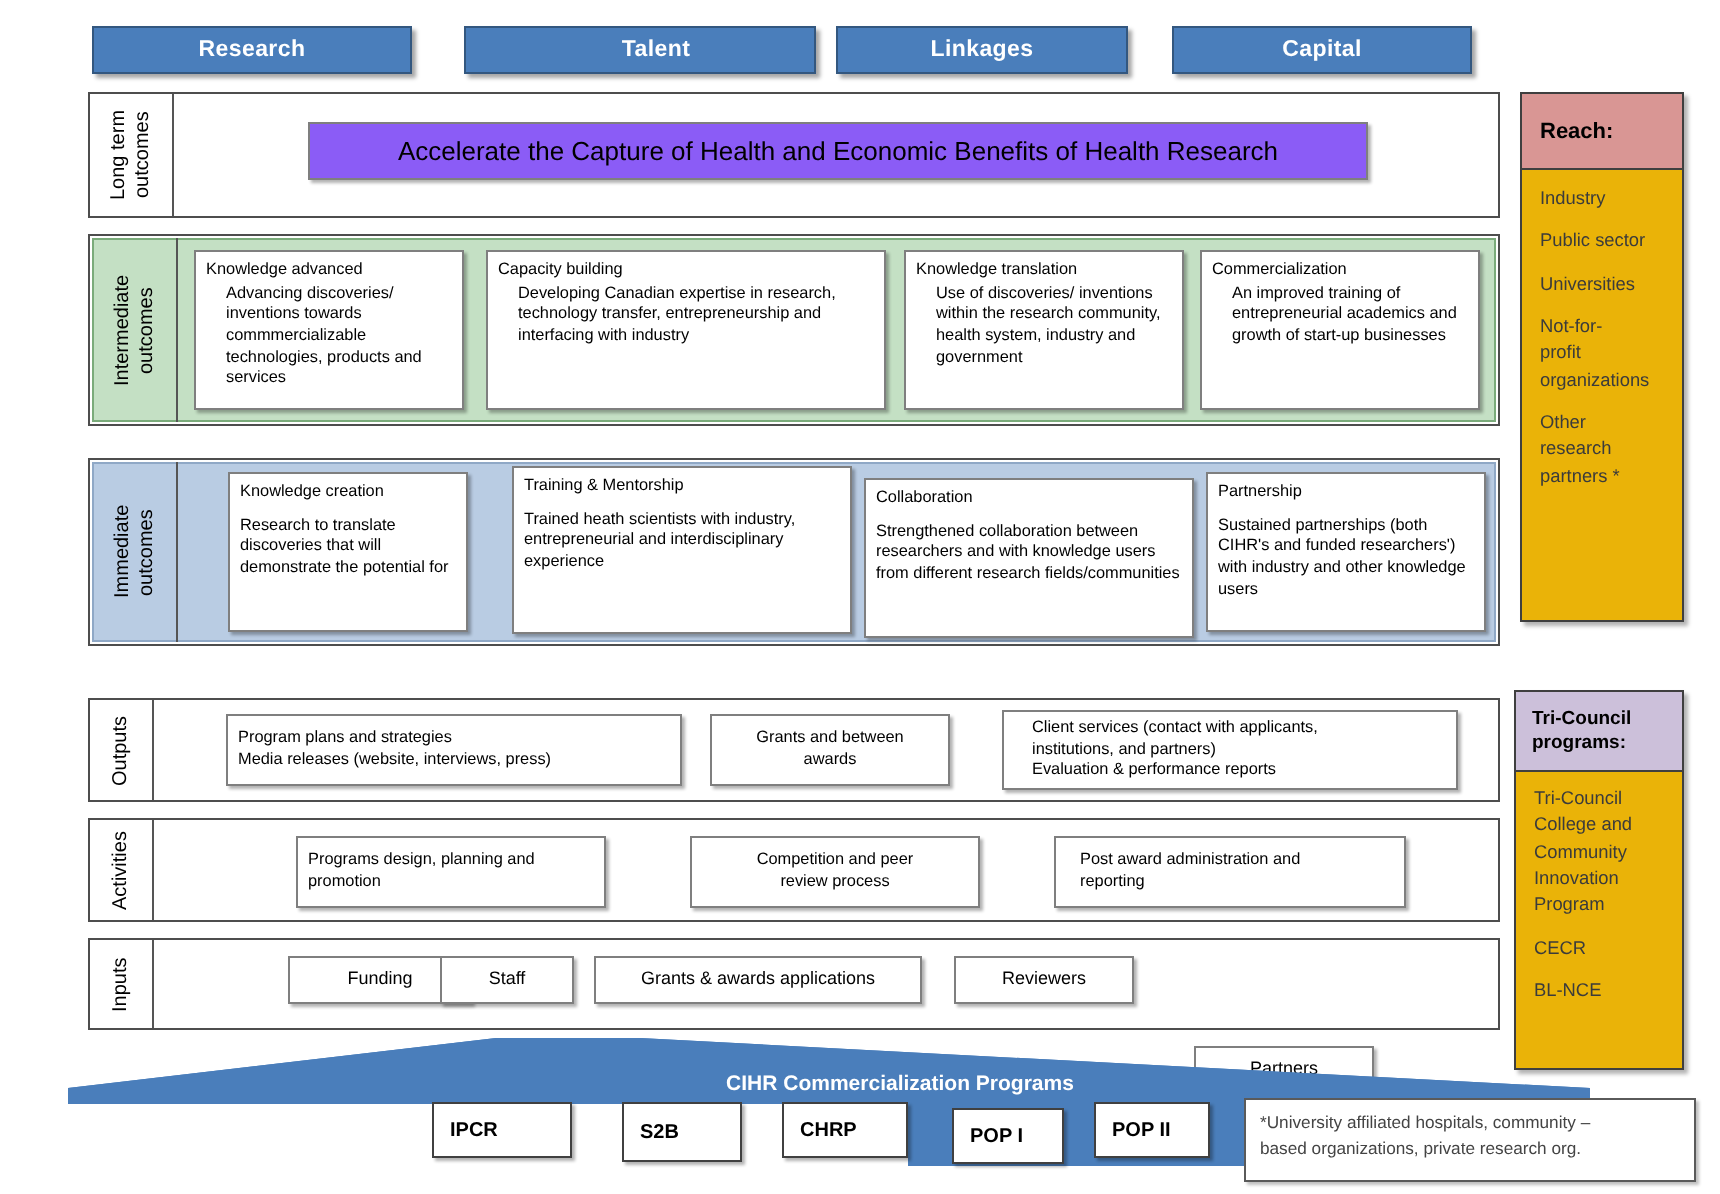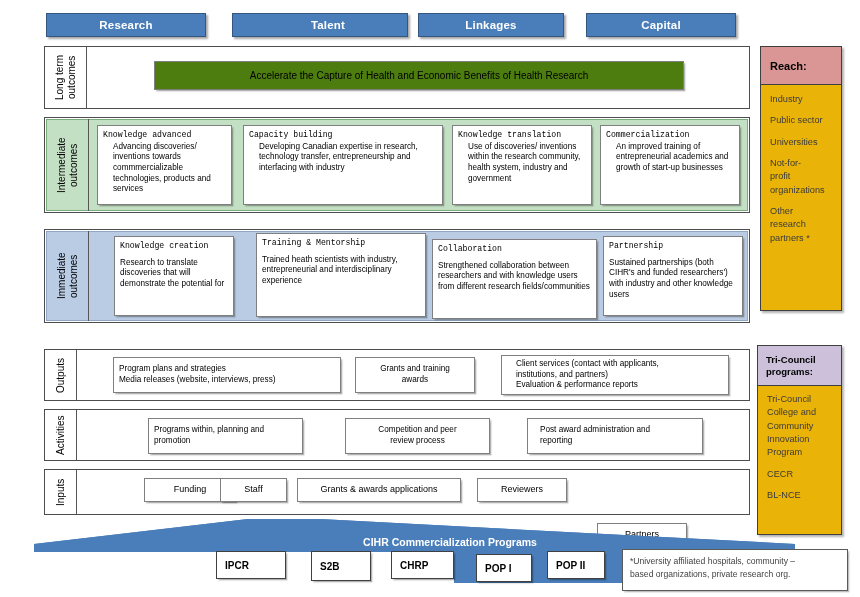--- a/index.html
+++ b/index.html
@@ -67,44 +67,44 @@
   .ibox {
     border: 1.2px solid #7f7f7f;
     background: #ffffff;
     box-shadow: 1.5px 1.5px 1.5px rgba(0,0,0,0.30);
     font-size: 8.2px;
     line-height: 1.30;
     padding: 4px 5px;
     box-sizing: border-box;
     overflow: hidden;
   }
-  .ibox .hd { display:block; margin-bottom: 1px; font-family: Liberation Mono, monospace; }
+  .ibox .hd { display:block; margin-bottom: 1px; }
   .ibox .bd { display:block; padding-left: 10px; }
   .ibox .bd2 { display:block; margin-top: 6px; }
 
   .ibox.center {
     display: flex;
     flex-direction: column;
     align-items: center;
     justify-content: center;
     text-align: center;
   }
   .ibox.midleft {
     display: flex;
     flex-direction: column;
     justify-content: center;
   }
 
   .longterm-box {
     border: 1.2px solid #7f7f7f;
-    background: #4d7c0f;
-    display: flex;
-    align-items: center;
-    justify-content: center;
-    font-size: 10px;
+    background: #8b5cf6;
+    display: flex;
+    align-items: center;
+    justify-content: center;
+    font-size: 13px;
     box-shadow: 1.5px 1.5px 1.5px rgba(0,0,0,0.30);
   }
 
   
   .fill-green {
     background: #c4e0c4;
     border: 1px solid #7aab7a;
   }
   .fill-blue {
     background: #b9cce3;
@@ -251,36 +251,36 @@
   <div class="abs band" style="left:44px; top:349px; width:706px; height:52px;">
   </div>
   <div class="lbl-divider" style="left:76px; top:350px; height:50px;"></div>
   <div class="rot-label" style="left:46px; top:350px; width:30px; height:50px;">Outputs</div>
 
   <div class="abs ibox midleft" style="left:113px; top:357px; width:228px; height:36px;">
     <span>Program plans and strategies</span>
     <span>Media releases (website, interviews, press)</span>
   </div>
   <div class="abs ibox center" style="left:355px; top:357px; width:120px; height:36px;">
-    <span>Grants and training</span>
+    <span>Grants and between</span>
     <span>awards</span>
   </div>
   <div class="abs ibox midleft" style="left:501px; top:355px; width:228px; height:40px; padding-left:14px;">
     <span>Client services (contact with applicants,</span>
     <span>institutions, and partners)</span>
     <span>Evaluation &amp; performance reports</span>
   </div>
 
   <div class="abs band" style="left:44px; top:409px; width:706px; height:52px;">
   </div>
   <div class="lbl-divider" style="left:76px; top:410px; height:50px;"></div>
   <div class="rot-label" style="left:46px; top:410px; width:30px; height:50px;">Activities</div>
 
   <div class="abs ibox midleft" style="left:148px; top:418px; width:155px; height:36px;">
-    <span>Programs within, planning and</span>
+    <span>Programs design, planning and</span>
     <span>promotion</span>
   </div>
   <div class="abs ibox center" style="left:345px; top:418px; width:145px; height:36px;">
     <span>Competition and peer</span>
     <span>review process</span>
   </div>
   <div class="abs ibox midleft" style="left:527px; top:418px; width:176px; height:36px; padding-left:12px;">
     <span>Post award administration and</span>
     <span>reporting</span>
   </div>

